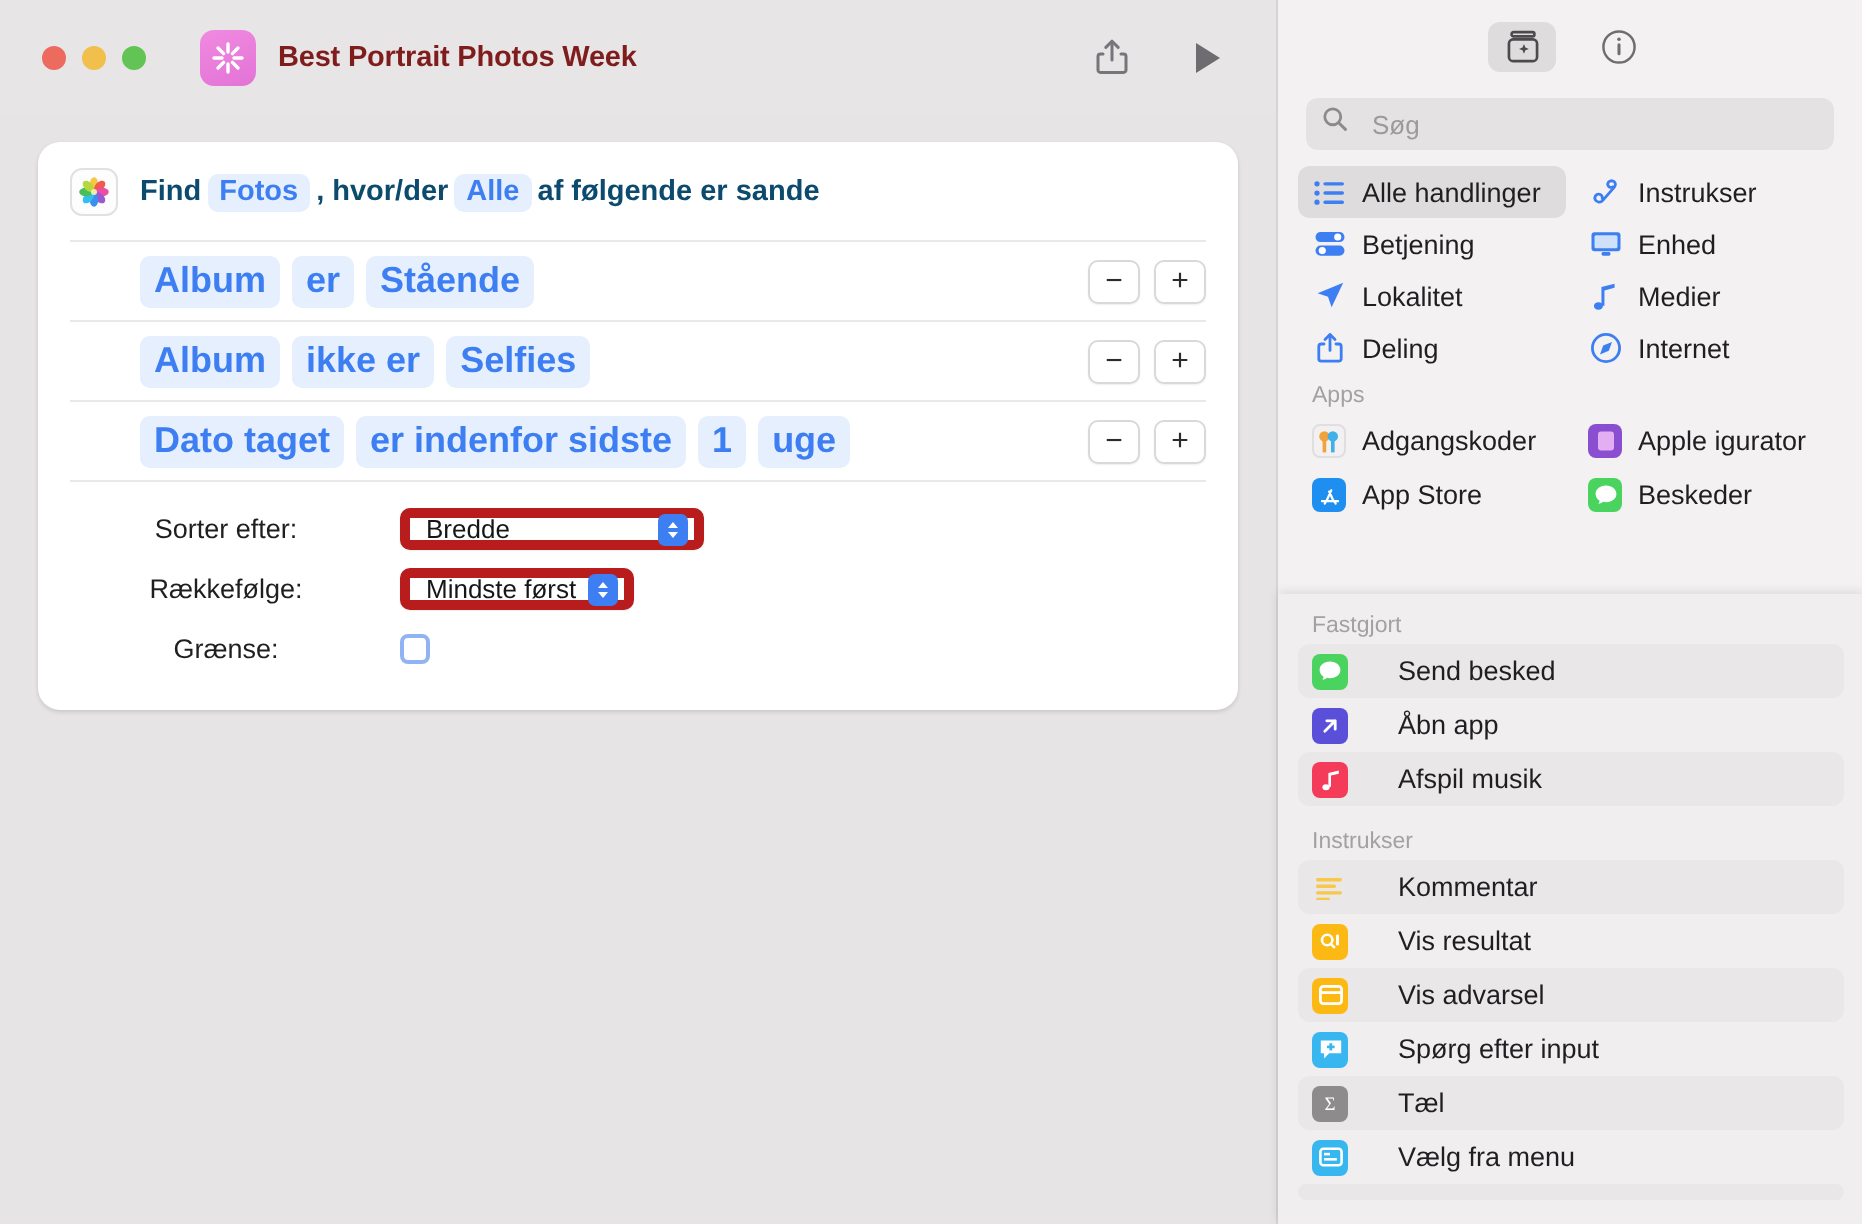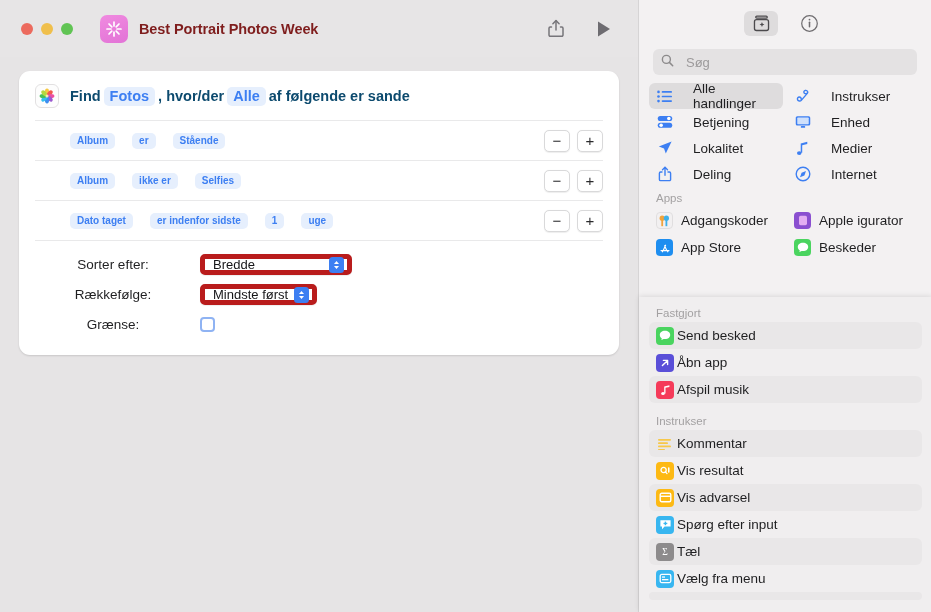--- a/index.html
+++ b/index.html
@@ -71,21 +71,21 @@
     font-weight: bold;
     margin: 0 3px;
   }
 
   .crow {
     display: flex; align-items: center;
     border-top: 1px solid #e9e9ea;
     margin-left: 16px; margin-right: 16px;
     height: 40px;
   }
-  .crow .pills { display: flex; align-items: center; gap: 17px; margin-left: 35px; font-size: 10px; }
+  .crow .pills { display: flex; align-items: center; gap: 6px; margin-left: 35px; font-size: 18px; }
   .crow .pills .tok { margin: 0; padding: 2px 7px 3px 7px; }
   .crow .btns { margin-left: auto; display: flex; gap: 7px; }
   .sqbtn {
     width: 26px; height: 22px; border-radius: 5px;
     background: #fff; border: 1px solid #d9d9da;
     box-shadow: 0 0.5px 1px rgba(0,0,0,0.07);
     display: flex; align-items: center; justify-content: center;
     color: #2b2b2d; font-size: 15px; line-height: 1;
   }
 
@@ -139,21 +139,21 @@
     display: flex; align-items: center; padding: 0 8px; gap: 12px;
   }
   .searchbar .ph { font-size: 13px; color: #9c9a9b; }
 
   .cat-grid {
     margin: 8px 10px 0 10px;
     display: grid; grid-template-columns: 1fr 1fr;
     column-gap: 4px; row-gap: 0;
   }
   .cat {
-    display: flex; align-items: center; gap: 20px;
+    display: flex; align-items: center; gap: 8px;
     height: 26px; border-radius: 6px; padding: 0 7px;
     font-size: 13.5px; color: #1f1f21;
   }
   .cat.sel { background: #dedcdd; }
   .cat .ci { width: 17px; display: flex; align-items: center; justify-content: center; flex: none; }
 
   .sec-hdr { font-size: 11.5px; color: #a3a1a2; padding: 5px 17px 3px 17px; }
 
   .app-grid {
     margin: 0 10px; display: grid; grid-template-columns: 1fr 1fr;
@@ -167,21 +167,21 @@
   .appicon { width: 17px; height: 17px; border-radius: 4px; flex: none; }
 
   
   .overlay {
     position: absolute; left: 0; top: 297px; width: 293px; height: 315px;
     background: #f0eeef;
     box-shadow: 0 -1px 5px rgba(0,0,0,0.10);
   }
   .olist { padding: 0 10px; }
   .orow {
-    display: flex; align-items: center; gap: 3px;
+    display: flex; align-items: center; gap: 25px;
     height: 27px; border-radius: 6px; padding: 0 7px;
     font-size: 13.5px; color: #1f1f21;
   }
   .orow.alt { background: #e9e7e8; }
   .oicon { width: 18px; height: 18px; border-radius: 4px; flex: none; display: flex; align-items: center; justify-content: center; }
 </style>
 </head>
 <body>
 
 <div id="root">

